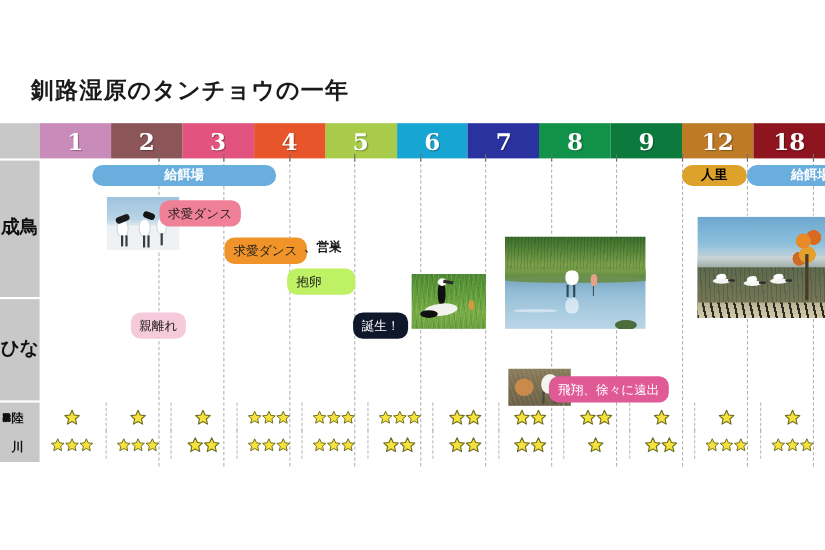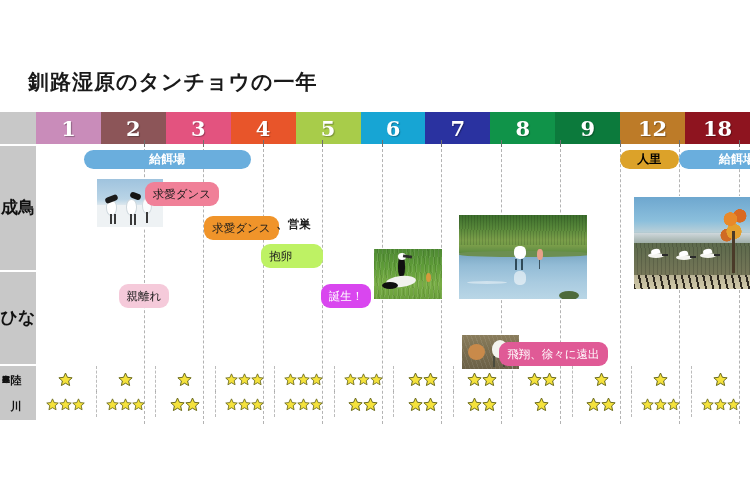--- a/index.html
+++ b/index.html
@@ -244,21 +244,21 @@
         <div style="position: absolute; left: 0px; top: 78px; width: 125px; height: 16px; background: repeating-linear-gradient(78deg, rgb(47, 42, 32) 0px, rgb(47, 42, 32) 2px, transparent 2px, transparent 7px), linear-gradient(rgb(185, 178, 149), rgb(214, 207, 174));"></div>
       </div>
       <div class="bar" style="left: 0px; width: 166.6px; top: 6px; background: rgb(106, 174, 221); color: rgb(255, 255, 255);">給餌場</div>
       <div class="bar" style="left: 535.5px; width: 59.5px; top: 6px; background: rgb(220, 162, 41); color: #000000;">人里</div>
       <div class="bar" style="left: 595px; width: 116.025px; top: 6px; background: rgb(106, 174, 221); color: rgb(255, 255, 255);">給餌場</div>
       <div class="tag" style="background: rgb(240, 128, 152); color: rgb(29, 29, 29); left: 60.69px; top: 38px;">求愛ダンス</div>
       <div class="tag" style="background: rgb(240, 148, 42); color: rgb(29, 29, 29); left: 120.19px; top: 72px;">求愛ダンス</div>
       <div class="plainlabel" style="color: rgb(29, 29, 29); left: 192.19px; top: 73px;">、営巣</div>
       <div class="tag" style="background: #bef264; color: rgb(29, 29, 29); left: 177.31px; top: 100px; width: 62px;">抱卵</div>
       <div class="tag" style="background: rgb(245, 202, 218); color: rgb(29, 29, 29); left: 34.51px; top: 140px;">親離れ</div>
-      <div class="tag" style="background: #d946ef; color: rgb(255, 255, 255); left: 236.81px; top: 140px;">誕生！</div>
+      <div class="tag" style="background: #0f172a; color: rgb(255, 255, 255); left: 236.81px; top: 140px;">誕生！</div>
       <div class="tag" style="background: rgb(224, 90, 150); color: rgb(255, 255, 255); left: 415.31px; top: 198px; height: 19px;">飛翔、徐々に遠出</div>
     </div>
 
   <div class="starrow" id="starrow-land" style="top:368px;">
       <div class="starcell" style="left: 0px; width: 59.5px;">
         <svg viewBox="0 0 24 24" class="star">
           <path d="M12 1.6l3.1 6.9 7.5.8-5.6 5 1.6 7.4L12 17.9 5.4 21.7 7 14.3 1.4 9.3l7.5-.8z" fill="#f5e23c" stroke="#6b6b1e" stroke-width="1.6" stroke-linejoin="round"></path>
         </svg>
       </div>
       <div class="starcell" style="left: 59.5px; width: 59.5px;">

